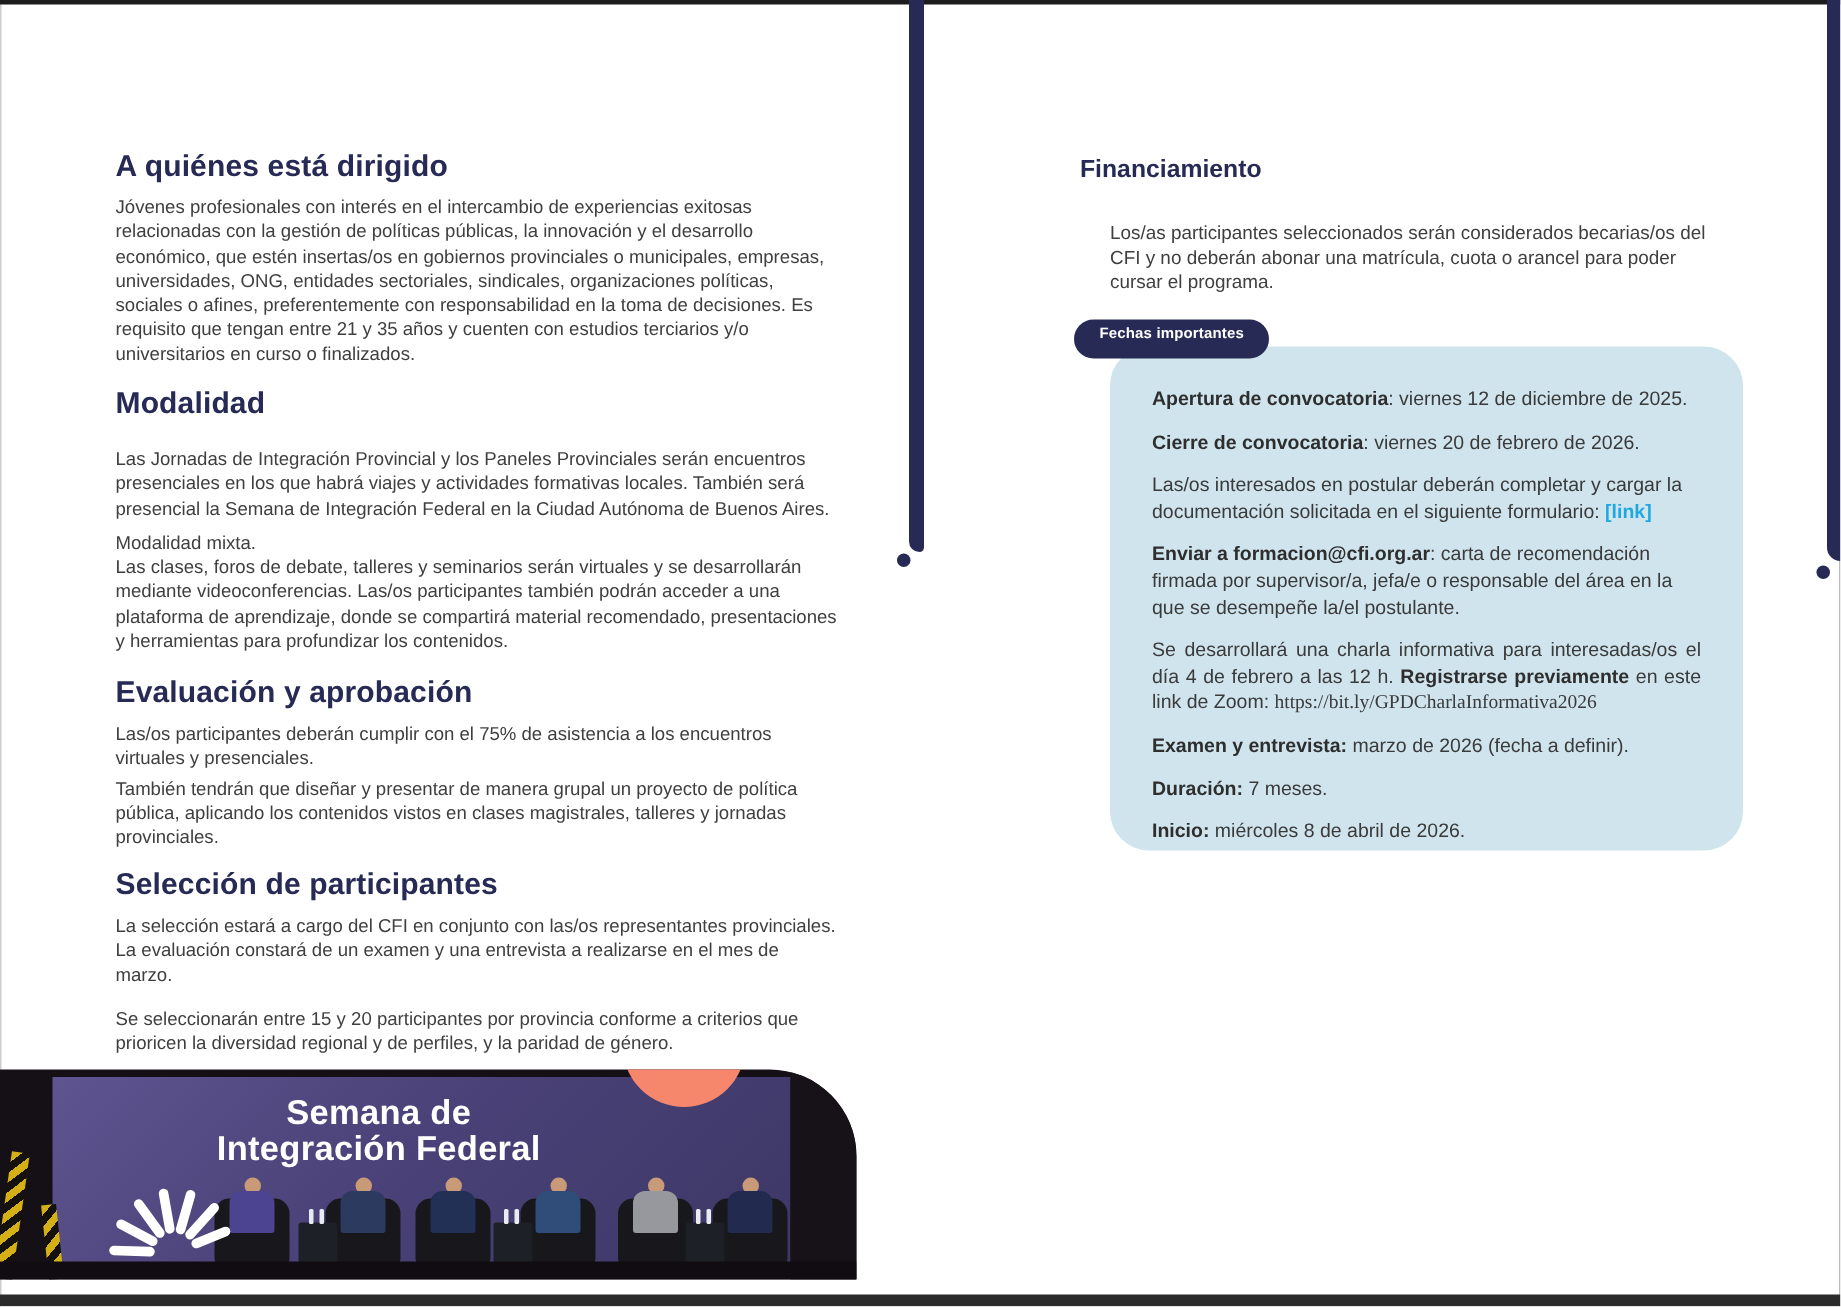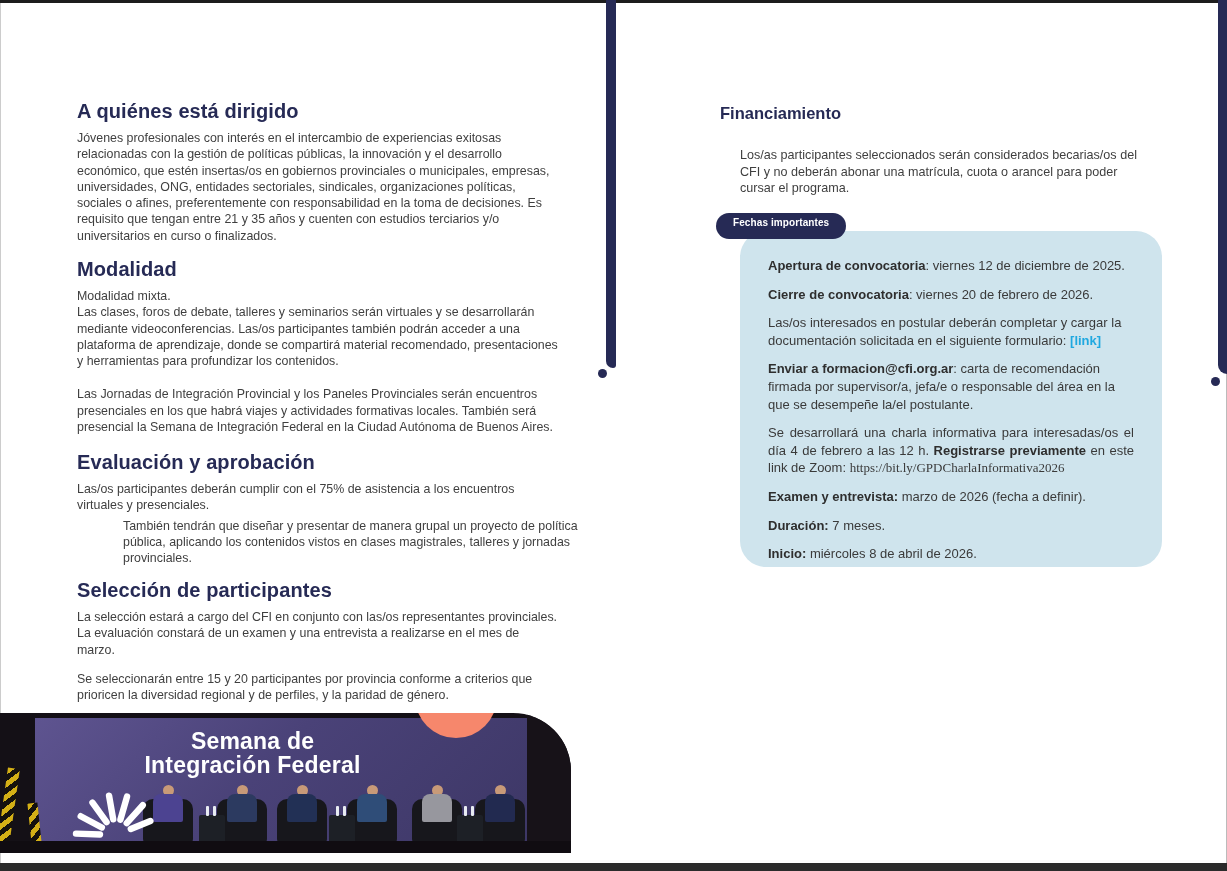--- a/index.html
+++ b/index.html
@@ -32,21 +32,21 @@
   .lcol{position:absolute;left:77px;top:0;width:488px;}
   .section{position:absolute;left:0;width:488px;}
   .s1{top:100px;} .s2{top:258px;} .s3{top:451px;} .s4{top:579px;}
   h2.sec-h{
     margin:0;font-size:20px;font-weight:bold;color:#262a55;letter-spacing:.1px;
   }
   .para{
     margin:7px 0 0 0;font-size:12.4px;line-height:16.3px;color:#3f3f3f;
     white-space:pre-line;width:482px;
   }
-  .para.tight{margin-top:4px;margin-left:46px;}
+  .para.tight{margin-top:4px;}
   .para.spaced{margin-top:17px;}
   .para.spaced2{margin-top:13px;}
   .fin-h{position:absolute;left:720px;top:104px;margin:0;font-size:16.5px;font-weight:bold;color:#262a55;}
   .fin-p{position:absolute;left:740px;top:147px;width:398px;font-size:12.6px;line-height:16.6px;color:#3f3f3f;margin:0;}
 
   .fechas-box{
     position:absolute;left:740px;top:231px;width:422px;height:336px;
     background:#cfe4ed;border-radius:26px;
     padding:26px 28px 0 28px;
   }
@@ -109,23 +109,23 @@
 
   <div class="lcol">
 
     <div class="section s1">
       <h2 class="sec-h">A quiénes está dirigido</h2>
       <p class="para">Jóvenes profesionales con interés en el intercambio de experiencias exitosas relacionadas con la gestión de políticas públicas, la innovación y el desarrollo económico, que estén insertas/os en gobiernos provinciales o municipales, empresas, universidades, ONG, entidades sectoriales, sindicales, organizaciones políticas, sociales o afines, preferentemente con responsabilidad en la toma de decisiones. Es requisito que tengan entre 21 y 35 años y cuenten con estudios terciarios y/o universitarios en curso o finalizados.</p>
     </div>
 
     <div class="section s2">
       <h2 class="sec-h">Modalidad</h2>
+      <p class="para spaced">Las Jornadas de Integración Provincial y los Paneles Provinciales serán encuentros presenciales en los que habrá viajes y actividades formativas locales. También será presencial la Semana de Integración Federal en la Ciudad Autónoma de Buenos Aires.</p>
       <p class="para">Modalidad mixta.
 Las clases, foros de debate, talleres y seminarios serán virtuales y se desarrollarán mediante videoconferencias. Las/os participantes también podrán acceder a una plataforma de aprendizaje, donde se compartirá material recomendado, presentaciones y herramientas para profundizar los contenidos.</p>
-      <p class="para spaced">Las Jornadas de Integración Provincial y los Paneles Provinciales serán encuentros presenciales en los que habrá viajes y actividades formativas locales. También será presencial la Semana de Integración Federal en la Ciudad Autónoma de Buenos Aires.</p>
     </div>
 
     <div class="section s3">
       <h2 class="sec-h">Evaluación y aprobación</h2>
       <p class="para">Las/os participantes deberán cumplir con el 75% de asistencia a los encuentros virtuales y presenciales.</p>
       <p class="para tight">También tendrán que diseñar y presentar de manera grupal un proyecto de política pública, aplicando los contenidos vistos en clases magistrales, talleres y jornadas provinciales.</p>
     </div>
 
     <div class="section s4">
       <h2 class="sec-h">Selección de participantes</h2>

